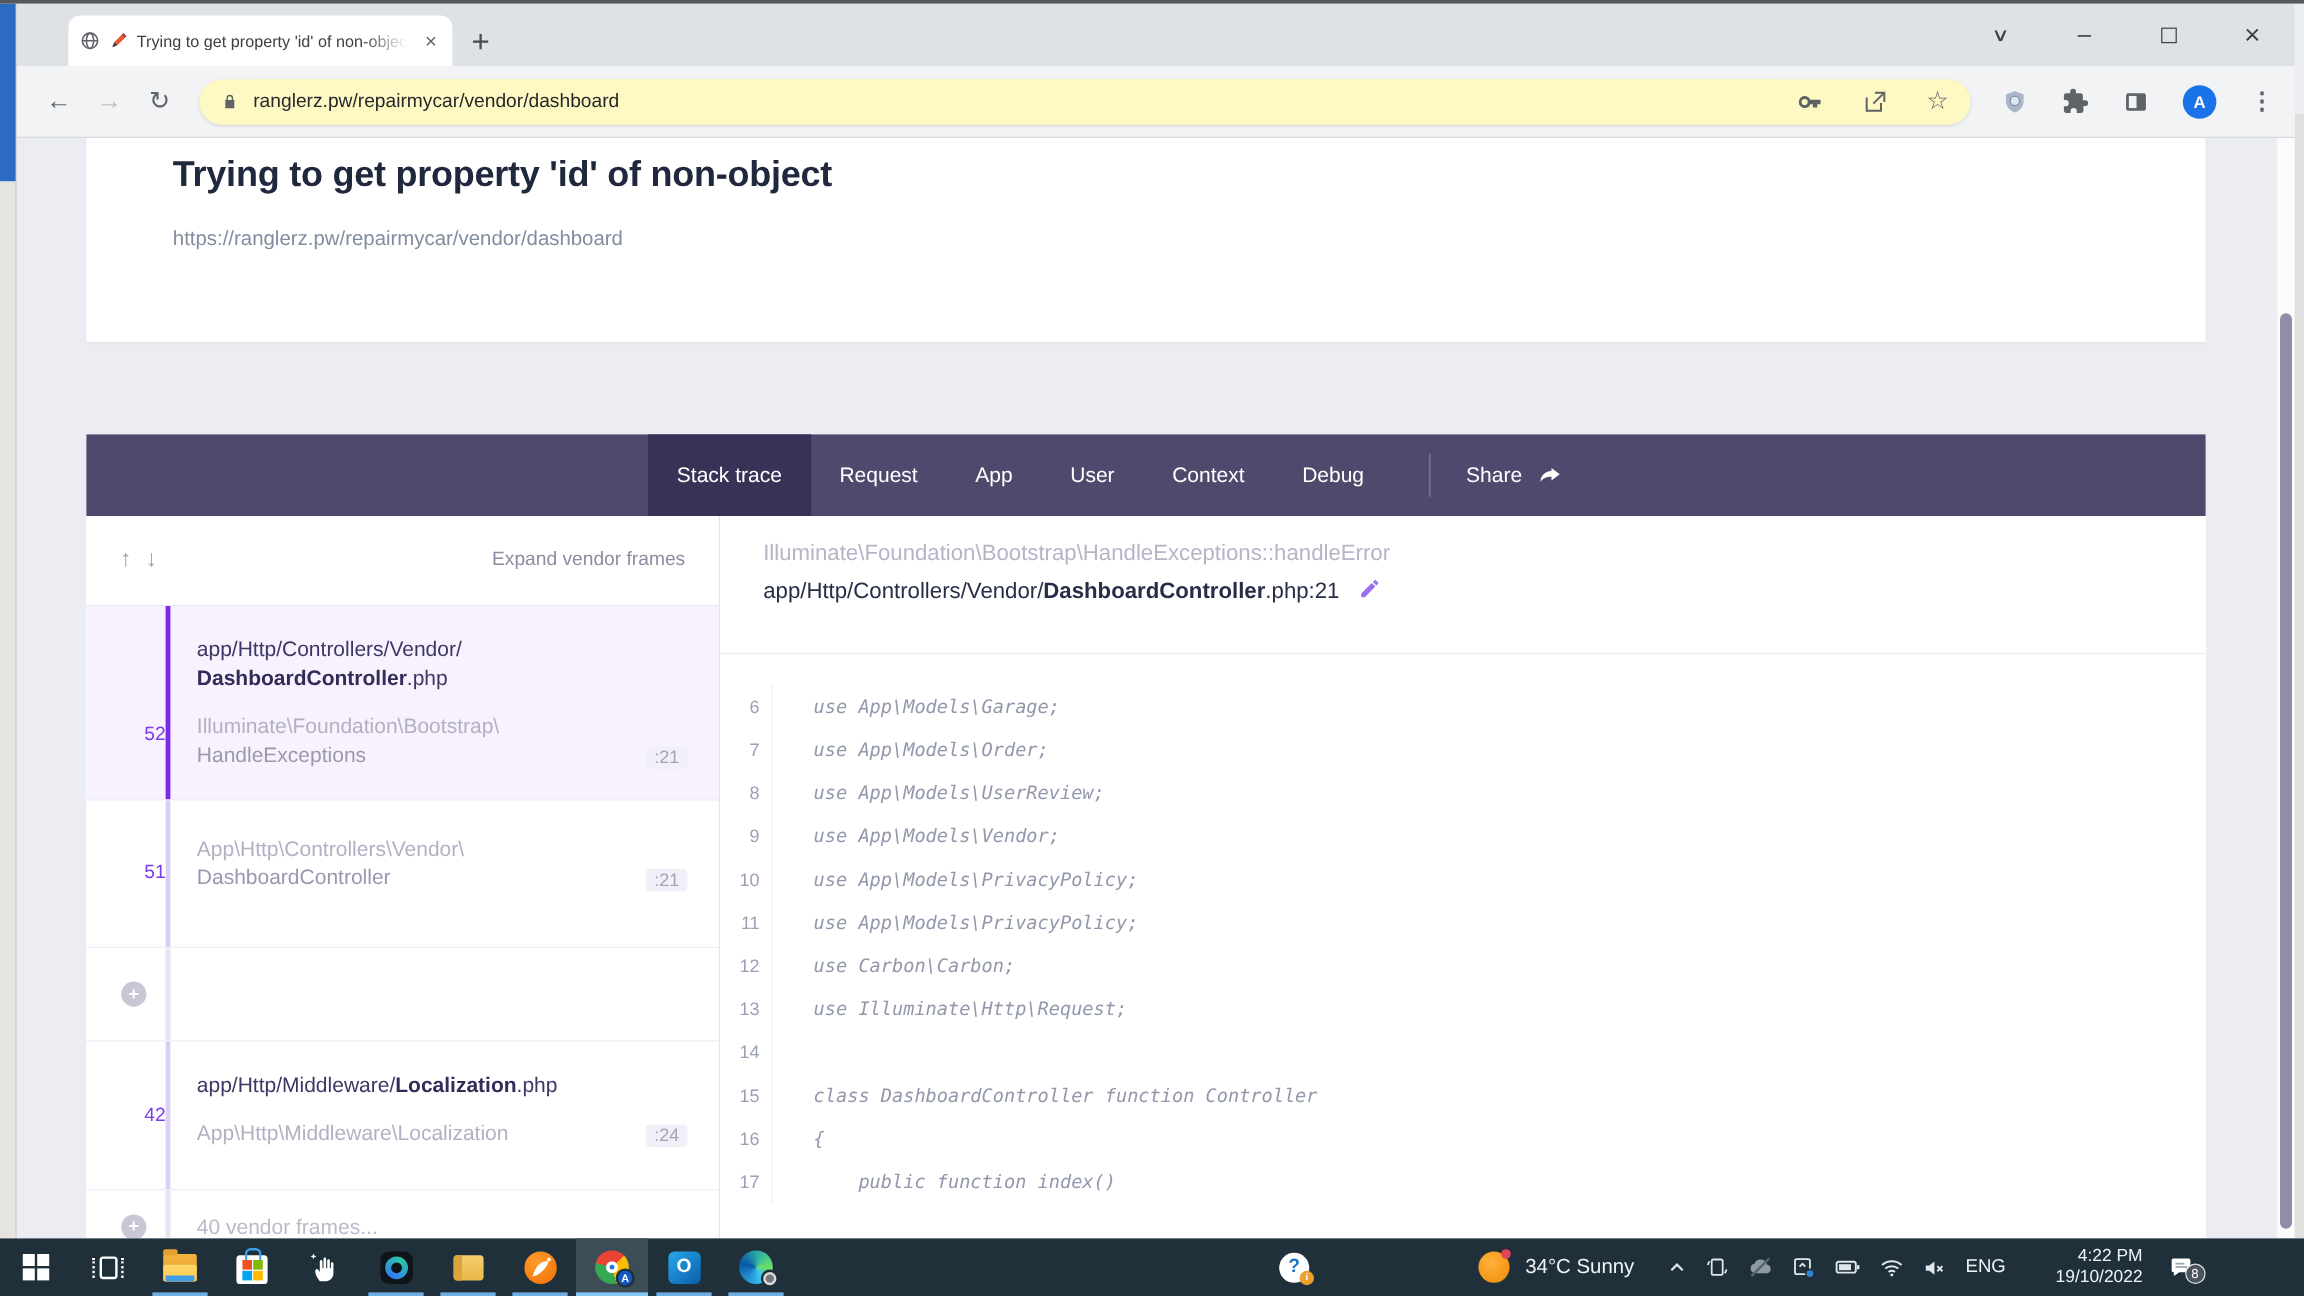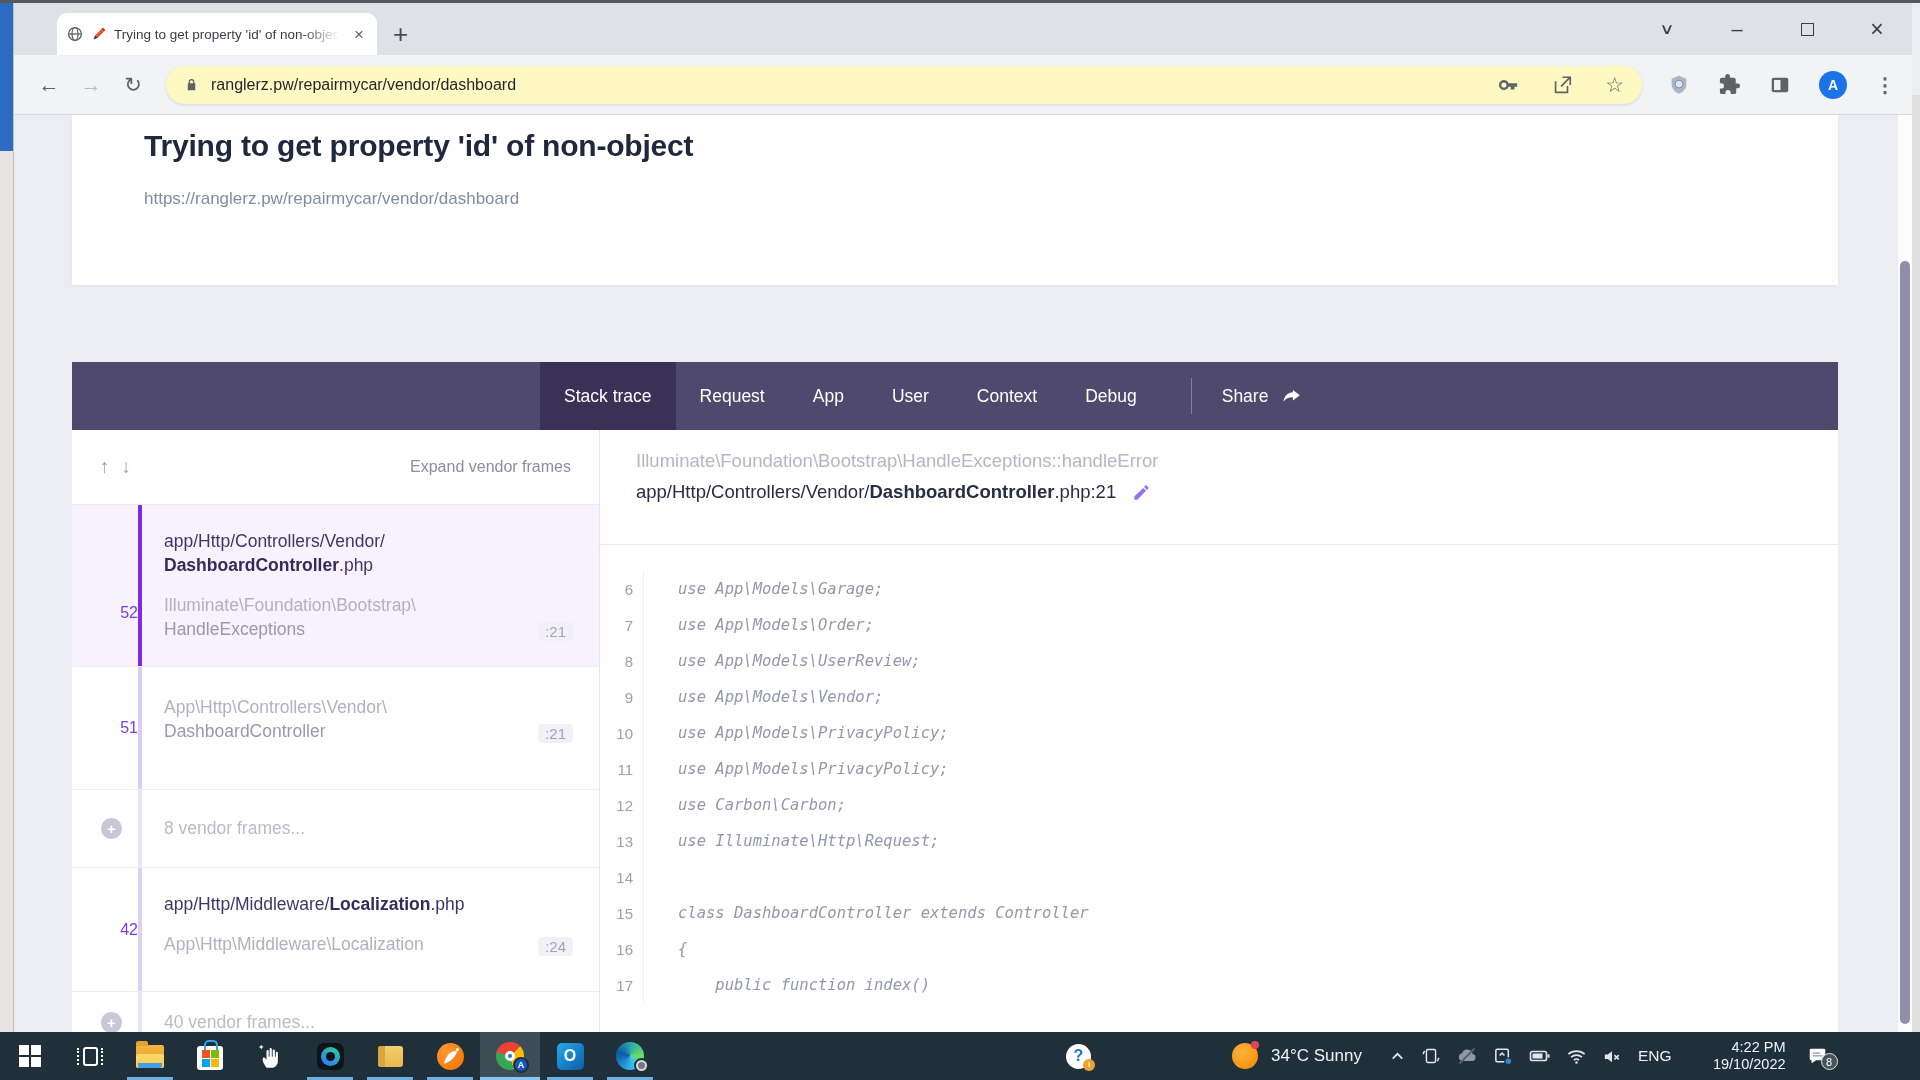--- a/index.html
+++ b/index.html
@@ -77,21 +77,21 @@
 .frame.collapse1{height:78px}
 .frame.collapse2{height:60px;border-bottom:none}
 .frame .f-collapse{display:flex;align-items:center;color:#bcb9c9;font-size:17.5px;padding-left:22px}
 .cplus{width:21px;height:21px;border-radius:50%;background:#c9c6d5;color:#fff;font-size:15px;font-weight:700;
  display:flex;align-items:center;justify-content:center;line-height:1}
 .f-iconcell{display:flex;align-items:center;justify-content:flex-end;padding-right:16px}
 
 .codepanel{flex:1;display:flex;flex-direction:column;background:#fff}
 .code-head{padding:20px 0 18px 36px;height:115px;border-bottom:1px solid #eceaf3}
 .ch1{color:#b7b4c7;font-size:18.5px;margin-bottom:9px}
-.ch2{color:#272d47;font-size:18.5px;display:flex;align-items:center;gap:16px}
+.ch2{color:#272d47;font-size:18.5px;display:flex;align-items:flex-start;gap:16px}
 .ch2 b{font-weight:700}
 .code-body{padding-top:26px;flex:1;overflow:hidden}
 .code-line{display:flex;height:36px;align-items:stretch}
 .ln{flex:0 0 44px;display:flex;align-items:center;justify-content:flex-end;padding-right:10px;
  color:#9aa0b5;font-size:15px;border-right:1px solid #f1eff6}
 .ct{display:flex;align-items:center;padding-left:34px;color:#9297ac;font-size:15.5px;white-space:pre;
  font-family:"DejaVu Sans Mono",monospace;font-style:italic}
 
 .scrollbar{position:absolute;right:0;top:0;bottom:0;width:15px;background:#fcfcfd;border-left:1px solid #ebebf0}
 .scroll-thumb{position:absolute;left:2px;right:2px;top:146px;bottom:8px;background:#908da9;border-radius:7px}
@@ -281,21 +281,20 @@
               <span class="badge">:21</span>
             </div>
           </div>
         </div>
 
         <div class="frame collapse1">
           <div class="f-iconcell">
               <span class="cplus">+</span>
             </div>
           <div class="f-rail"></div>
-          <div class="f-collapse">8 vendor frames...</div>
         </div>
 
         <div class="frame f42">
           <div class="f-num">42</div>
           <div class="f-rail"></div>
           <div class="f-body">
             <div class="f-path"><span>app/Http/Middleware/</span><b>Localization</b><span>.php</span></div>
             <div class="f-classrow">
               <div class="f-class"><span>App\Http\Middleware\Localization</span></div>
               <span class="badge">:24</span>
@@ -354,21 +353,21 @@
           <div class="code-line">
               <span class="ln">13</span>
               <span class="ct">use Illuminate\Http\Request;</span>
             </div>
           <div class="code-line">
               <span class="ln">14</span>
               <span class="ct"></span>
             </div>
           <div class="code-line">
               <span class="ln">15</span>
-              <span class="ct">class DashboardController extends Controller</span>
+              <span class="ct">class DashboardController function Controller</span>
             </div>
           <div class="code-line">
               <span class="ln">16</span>
               <span class="ct">{</span>
             </div>
           <div class="code-line">
               <span class="ln">17</span>
               <span class="ct">    public function index()</span>
             </div>
         </div>

